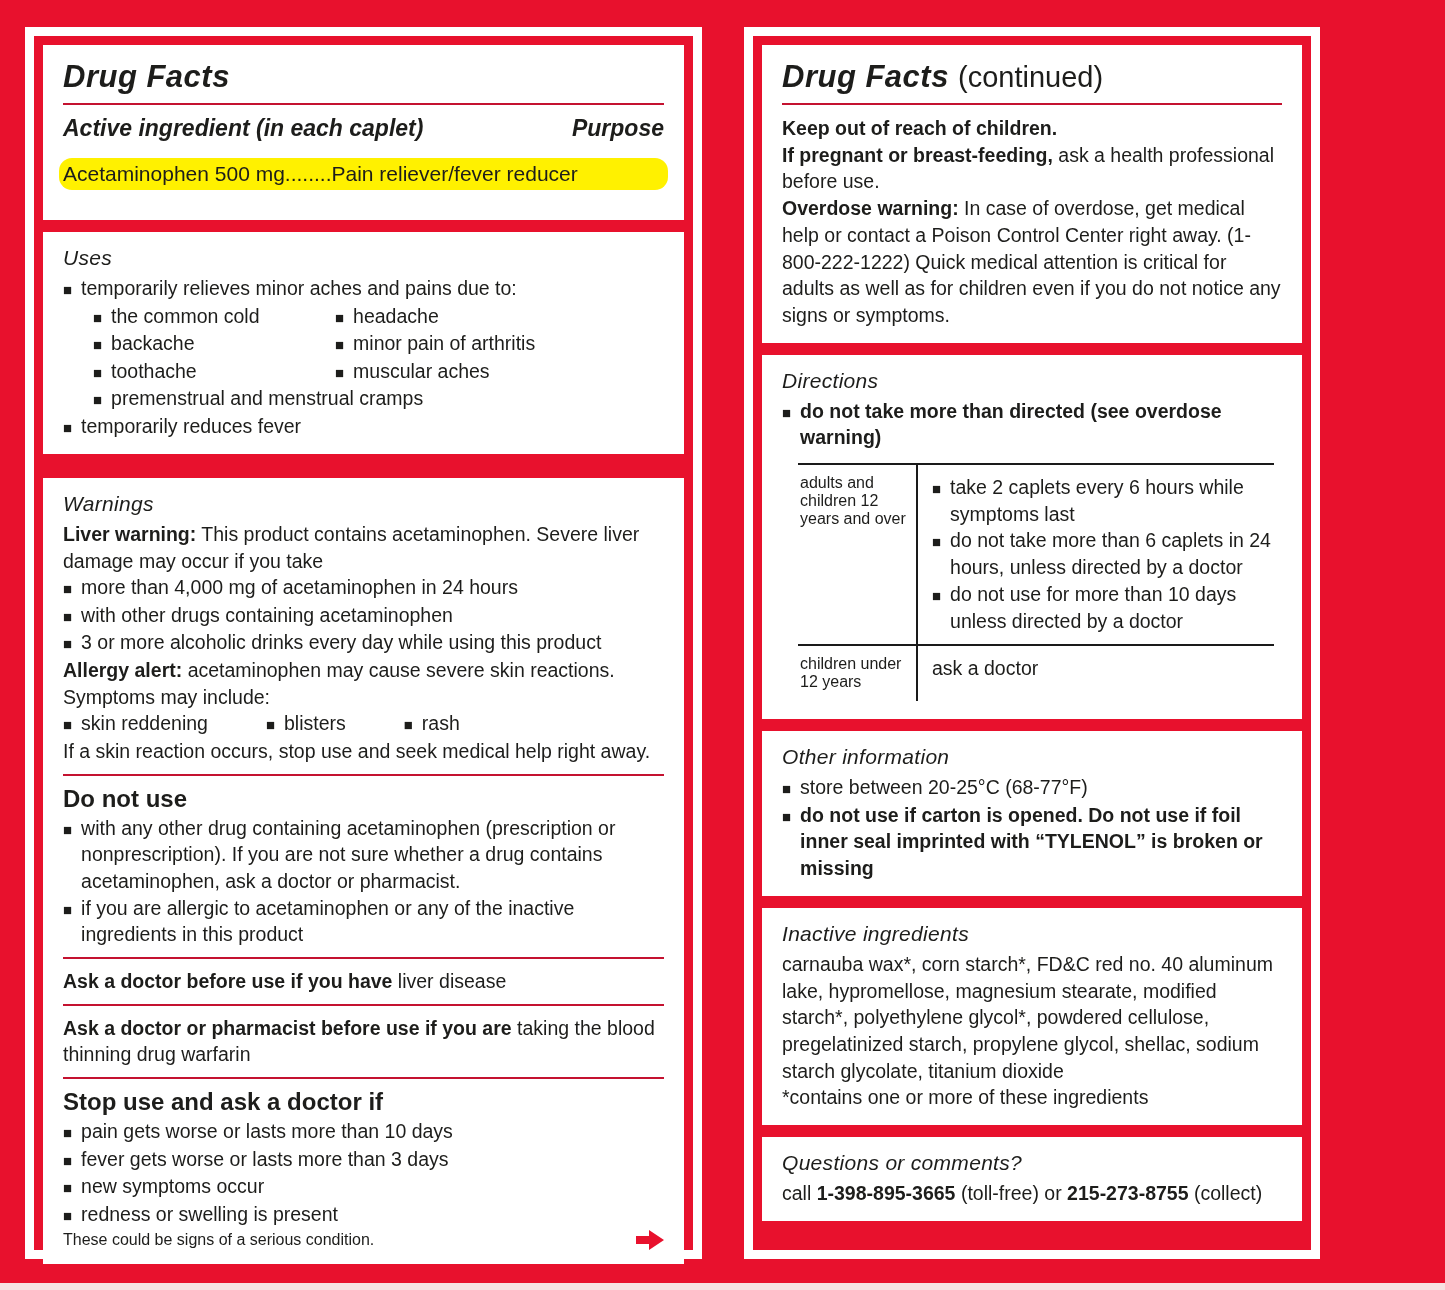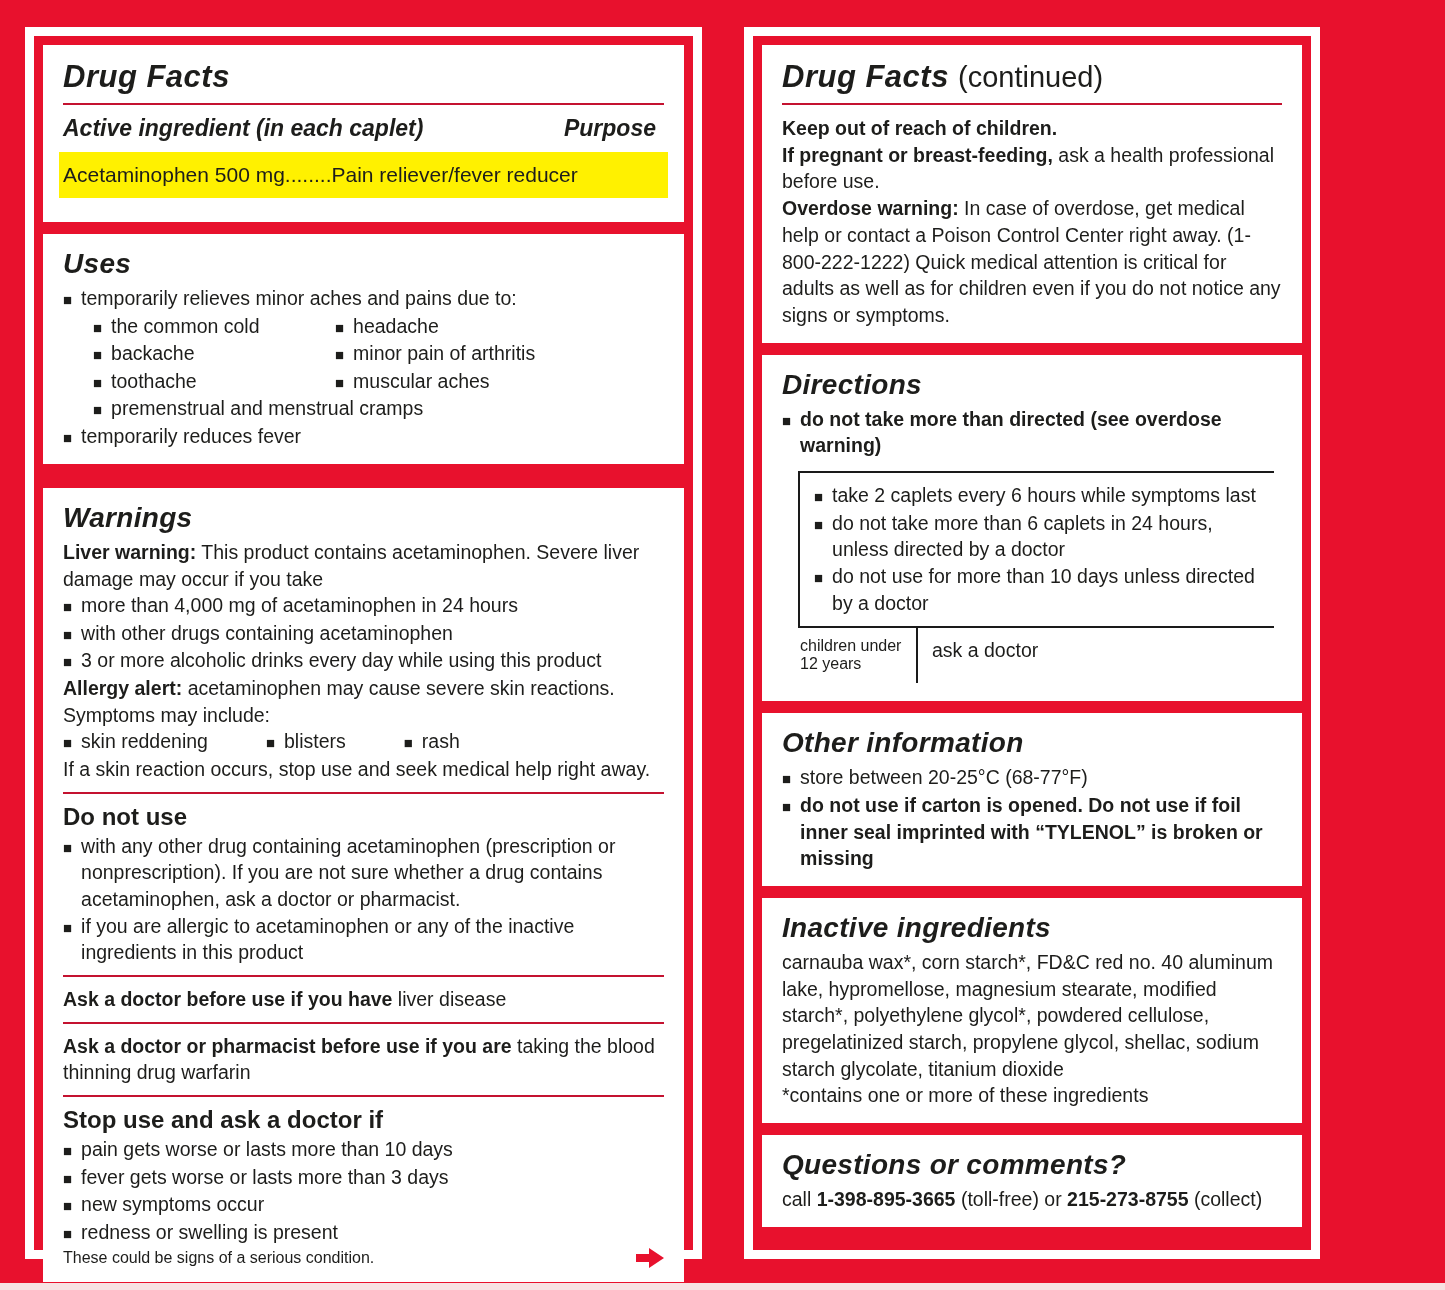--- a/index.html
+++ b/index.html
@@ -45,23 +45,23 @@
     letter-spacing:.5px;
     margin:2px 0 6px 0;
   }
   h1 .cont{
     font-style:normal;
     font-weight:normal;
     font-size:29px;
     letter-spacing:0;
   }
   h2{
-    font-size:28px;
+    font-size:21px;
     font-style:italic;
-    font-weight:bold;
+    font-weight:normal;
     margin:2px 0 5px 0;
     letter-spacing:.3px;
   }
   h3{
     font-size:24px;
     font-weight:bold;
     margin:4px 0 2px 0;
   }
   p,.bullet{font-size:19.5px;line-height:1.37;}
   b{font-weight:bold;}
@@ -70,27 +70,28 @@
     border-top:2px solid var(--rule);
     margin:8px 0 10px 0;
   }
   .rule.tight{margin:9px 0;}
   .subhead-row{
     display:flex;
     justify-content:space-between;
     font-size:23px;
     font-weight:bold;
     font-style:italic;
-    margin:2px 8px 8px 0;
+    margin:2px 0 8px 0;
   }
   .highlight{
     background:var(--highlight);
     font-size:21px;
-    padding:11px 4px;
-    margin:10px -4px;
+    padding:4px 4px;
+    margin:16px -4px;
+    border-radius:13px;
   }
   .bullet{
     display:flex;
     gap:9px;
     align-items:baseline;
   }
   .bullet .bm{
     flex:0 0 auto;
     font-size:15px;
     line-height:1.7;
@@ -306,20 +307,21 @@
     </div>
 
     <div class="box">
       <h2>Directions</h2>
       <p class="bullet">
         <span class="bm">■</span>
         <b>do not take more than directed (see overdose warning)</b>
       </p>
       <div class="dtable">
         <div class="drow">
+          <div class="dwho">adults and children 12 years and over</div>
           <div class="dwhat">
             <p class="bullet">
                 <span class="bm">■</span>
                 <span>take 2 caplets every 6 hours while symptoms last</span>
               </p>
             <p class="bullet">
                 <span class="bm">■</span>
                 <span>do not take more than 6 caplets in 24 hours, unless directed by a doctor</span>
               </p>
             <p class="bullet">

